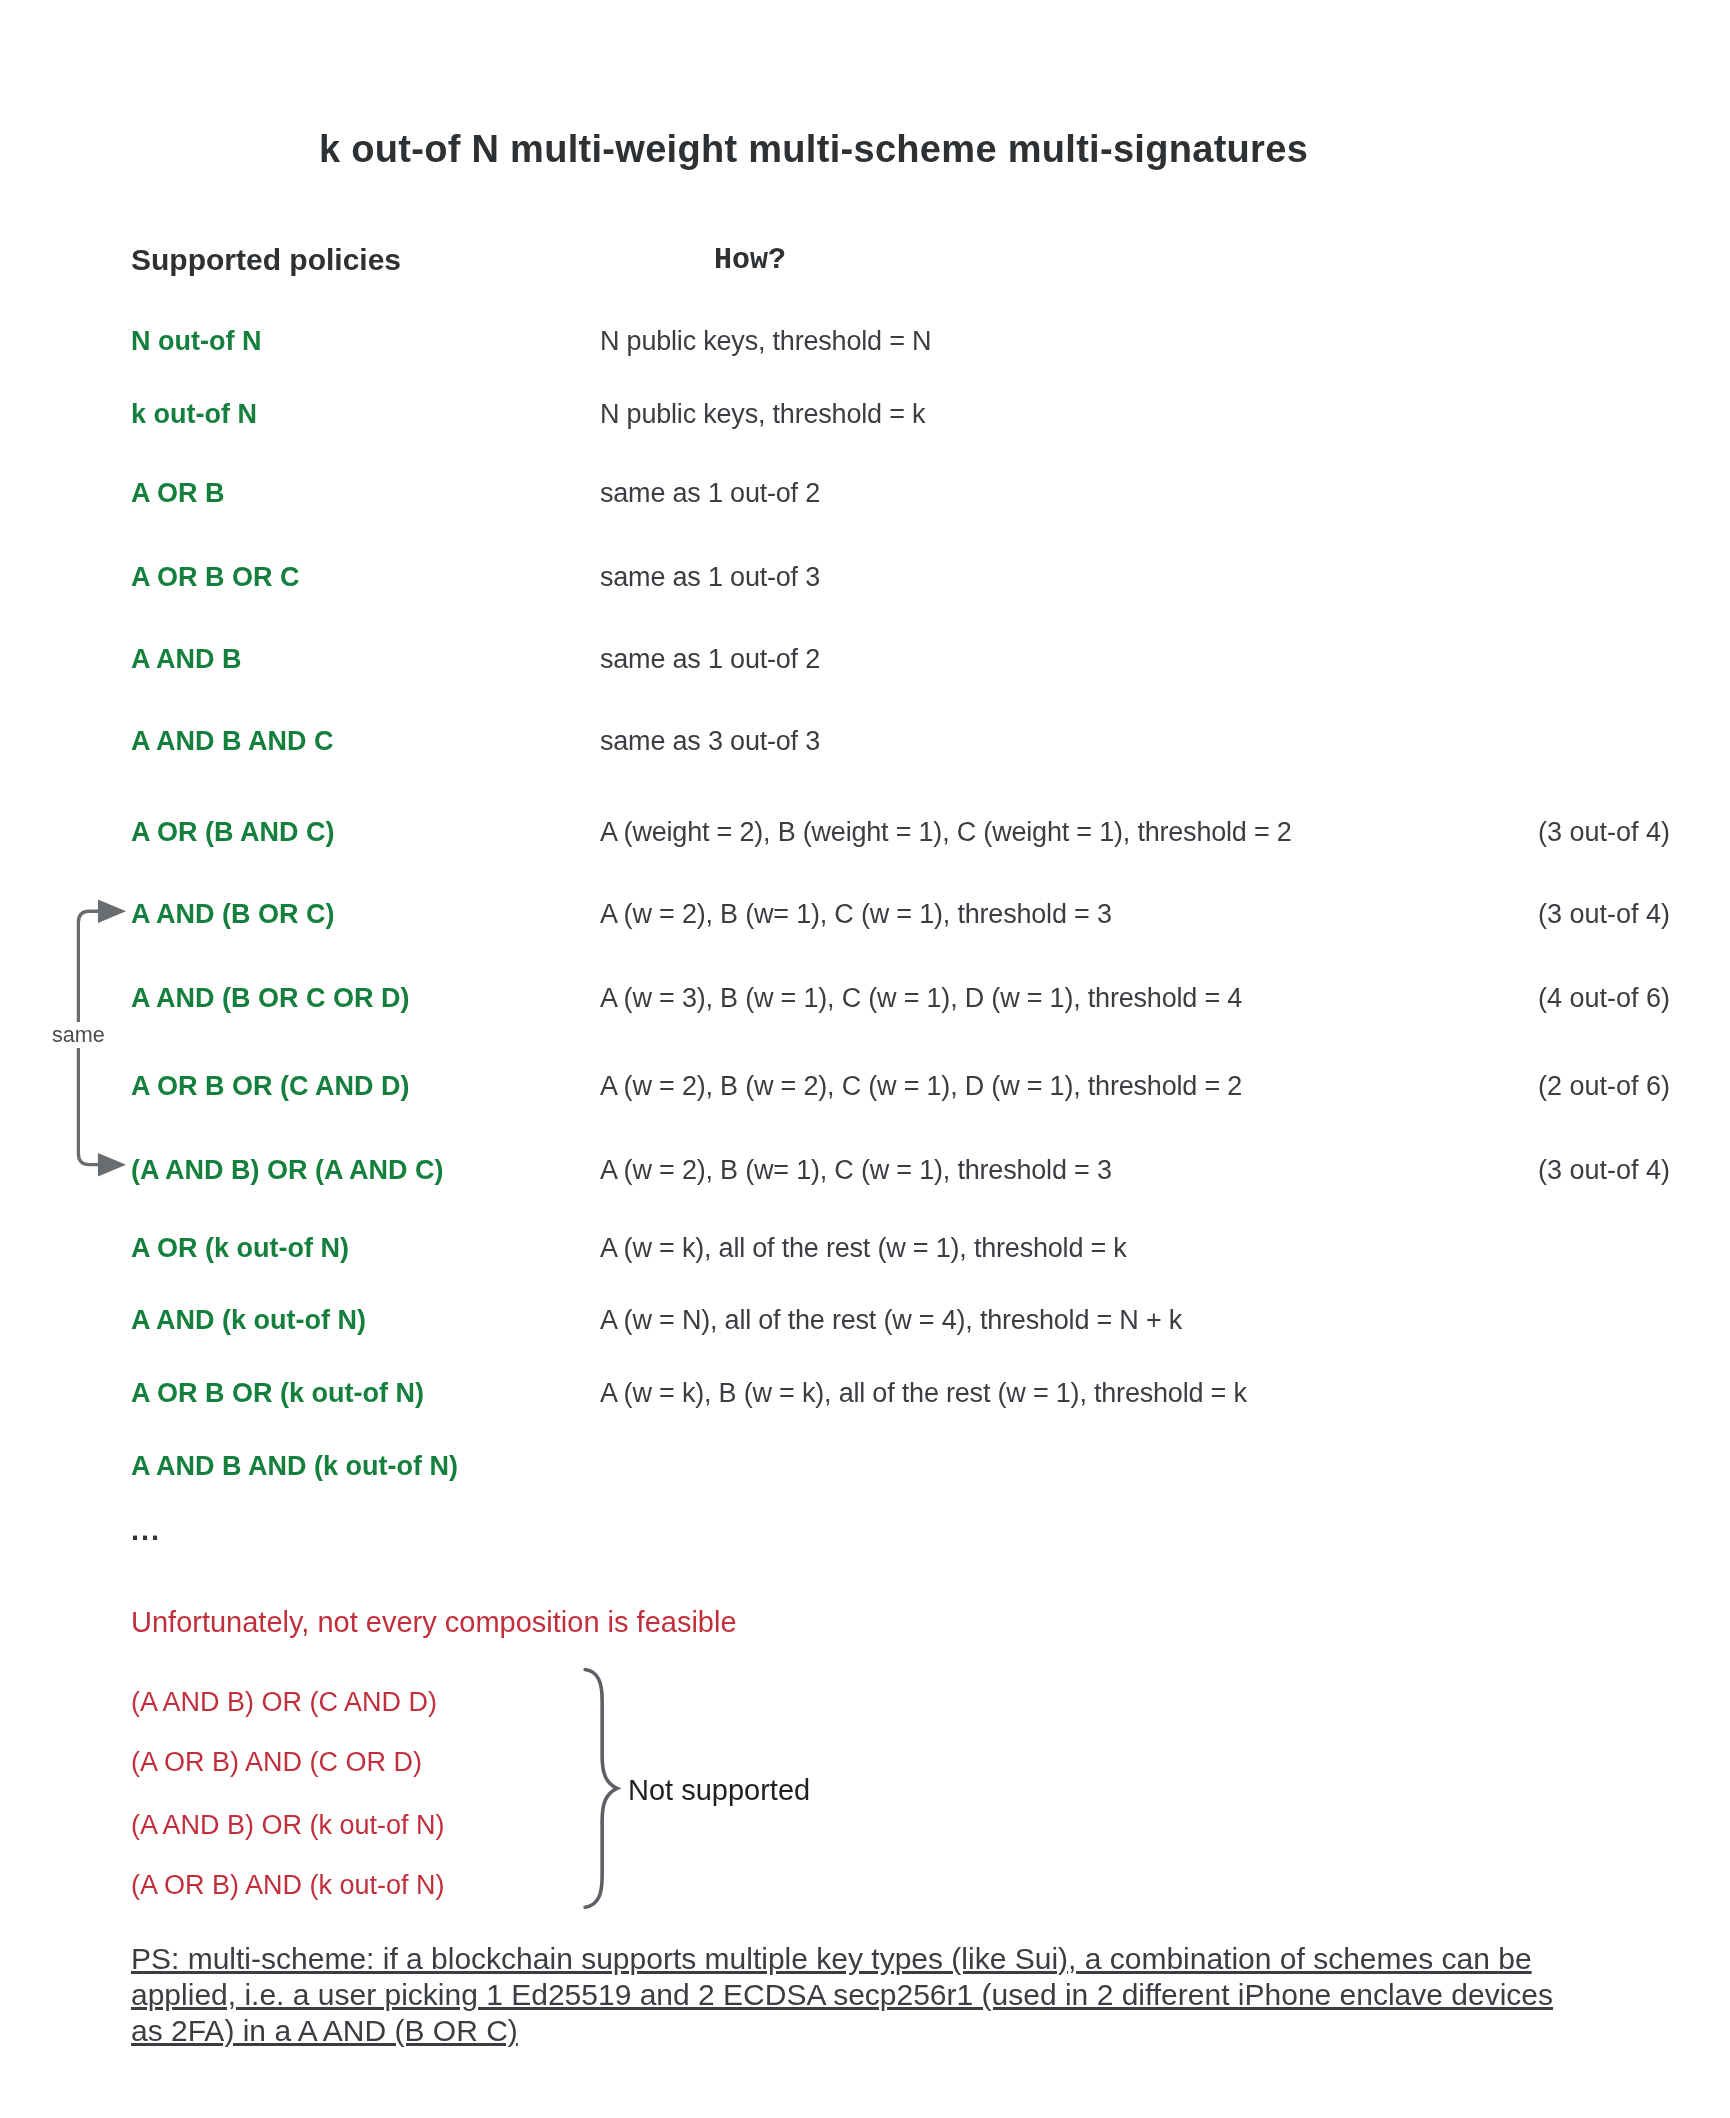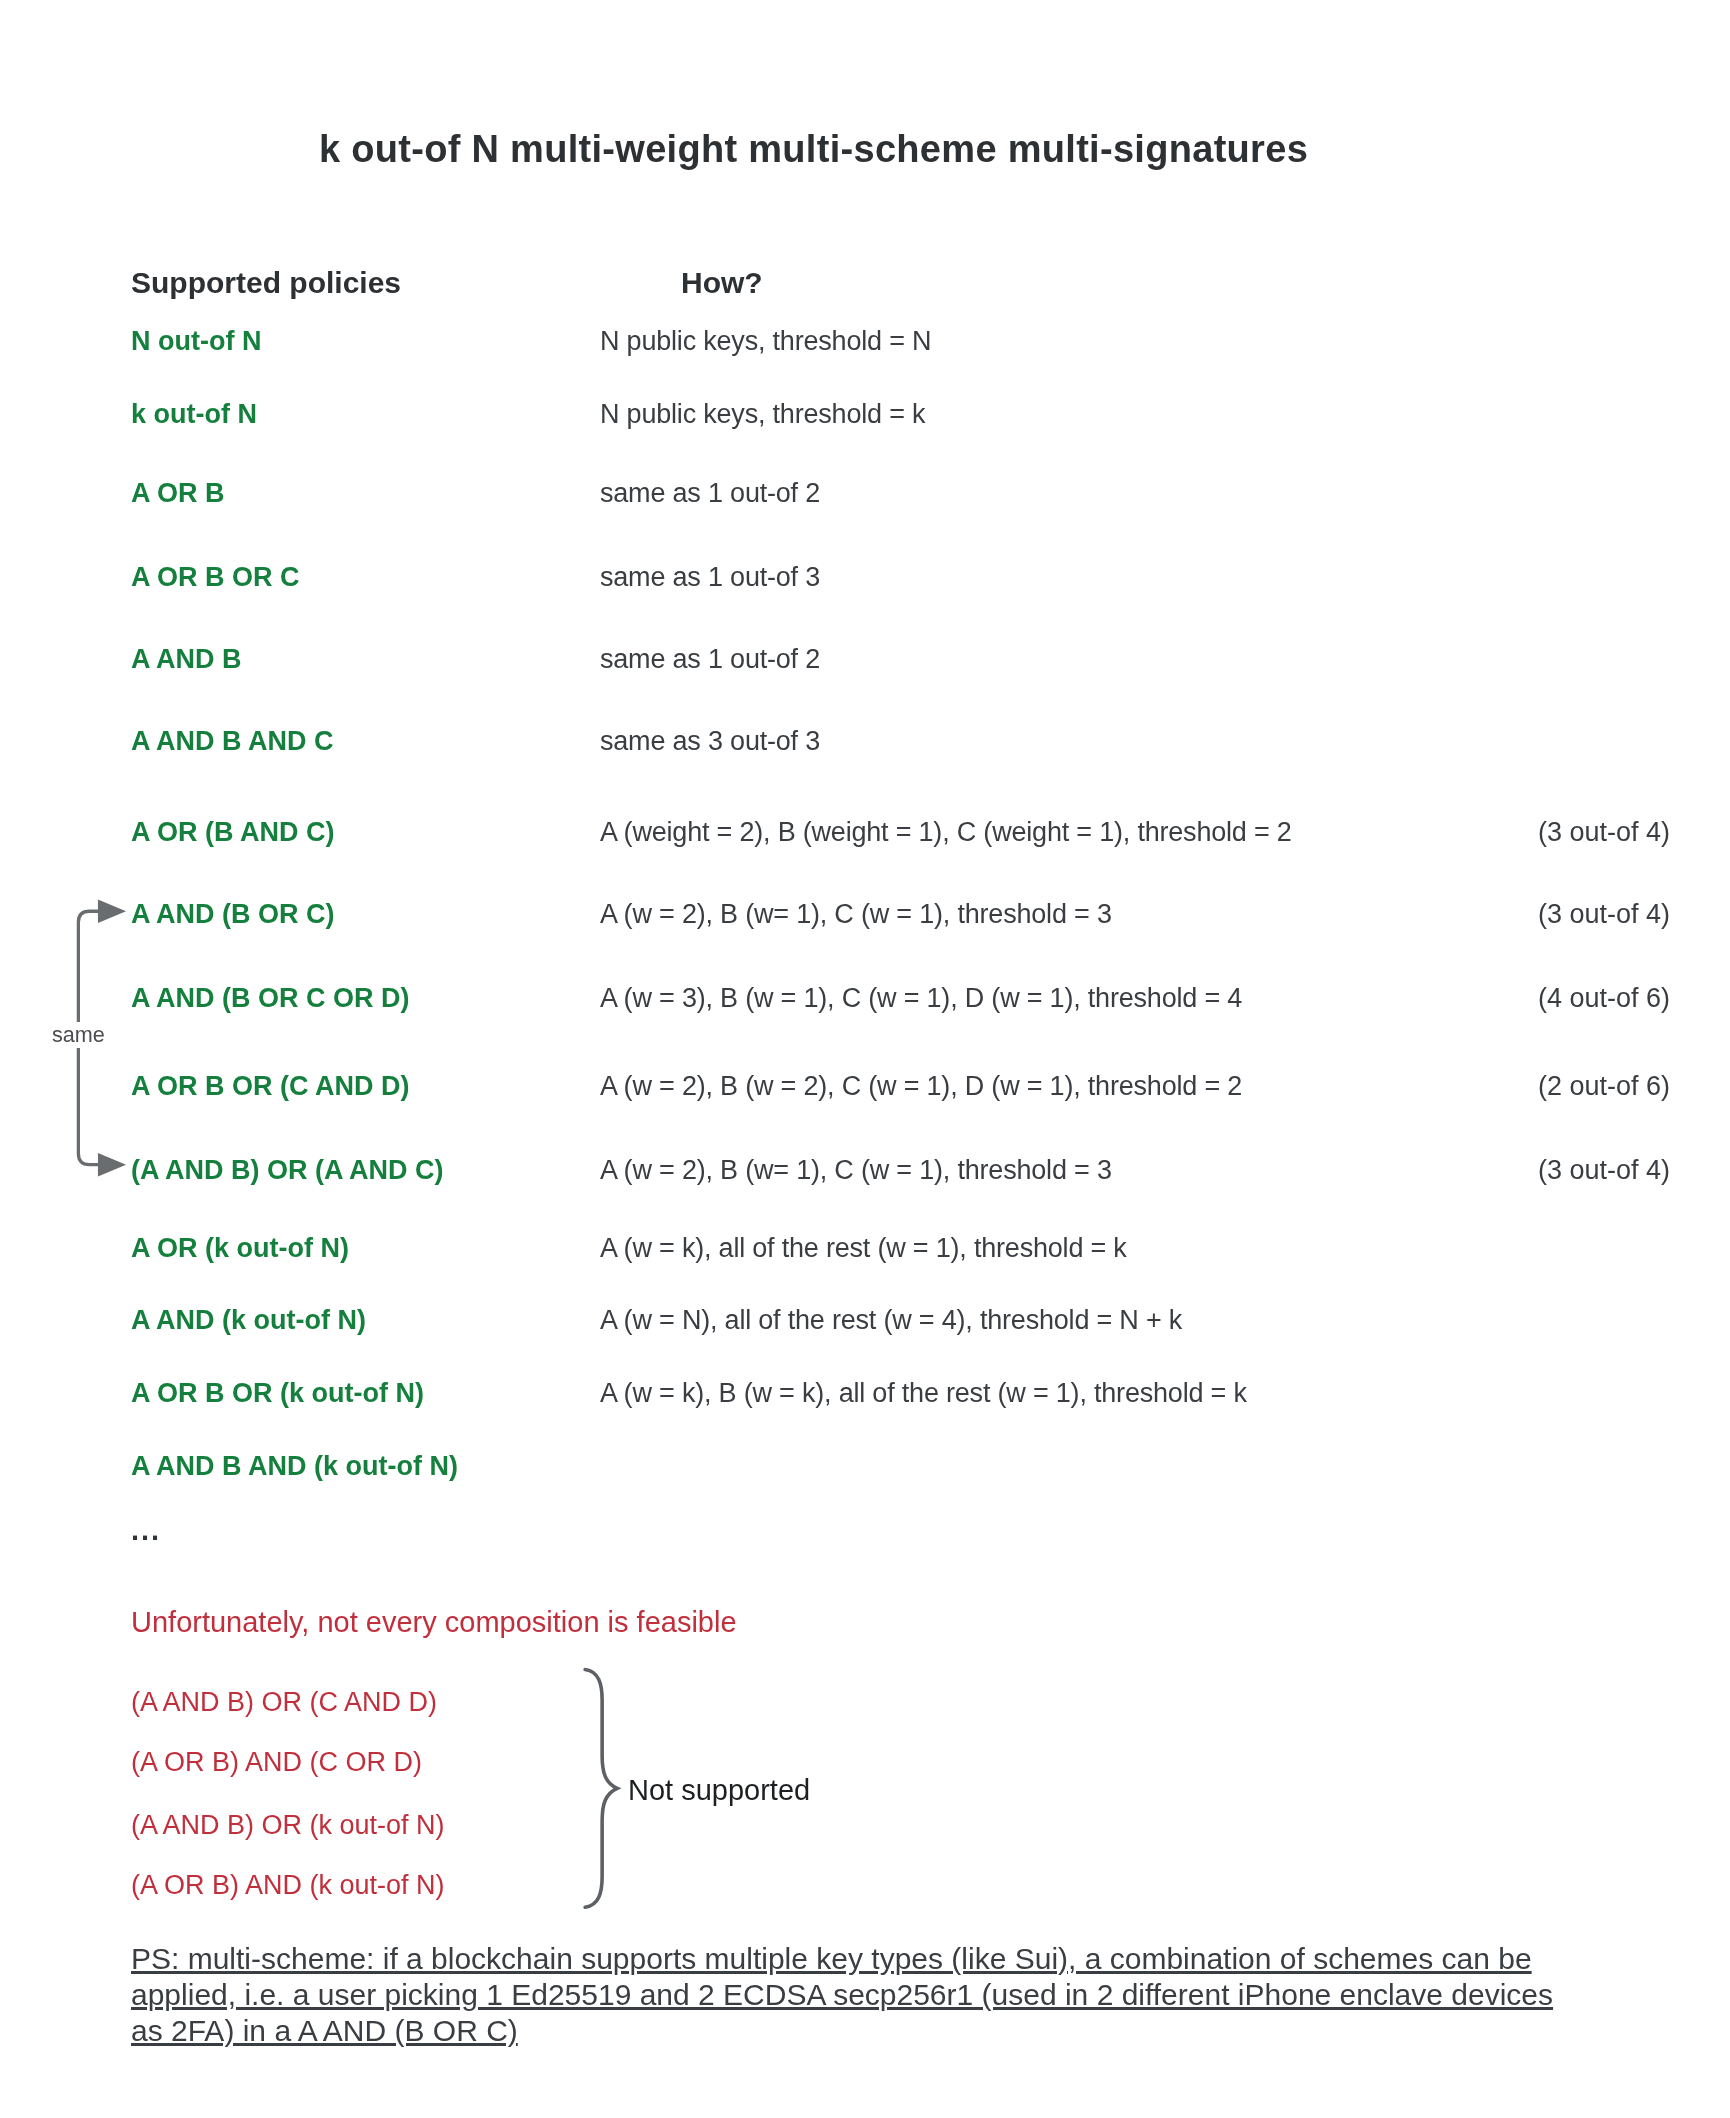--- a/index.html
+++ b/index.html
@@ -6,21 +6,21 @@
   body {
     width:1730px; height:2119px; position:relative; overflow:hidden;
     font-family:"Liberation Sans","DejaVu Sans",sans-serif;
     color:#34373b;
   }
   .abs { position:absolute; white-space:nowrap; }
   .title {
     top:128px; left:0; width:1627px; text-align:center;
     font-size:38px; font-weight:bold; color:#2e3134; letter-spacing:0.3px;
   }
-  .col-header { font-size:30px; font-weight:bold; color:#2e3134; line-height:34px;margin-top:23px; }
+  .col-header { font-size:30px; font-weight:bold; color:#2e3134; line-height:34px; }
   .row { left:0; width:1730px; height:33px; }
   .row .policy {
     position:absolute; left:131px; top:0; font-size:27px; font-weight:bold;
     color:#15803d; line-height:33px; white-space:nowrap;
   }
   .row .how {
     position:absolute; left:563px; top:0; font-size:27px; color:#3a3e42;
     line-height:33px; white-space:nowrap; letter-spacing:-0.2px;margin-left:37px;
   }
   .row .note {
@@ -52,21 +52,21 @@
     <polygon points="150,1765 193,1783 150,1801" fill="#6a6d70"></polygon>
   </g>
   <g>
     <path d="M896 2556 C 917 2559 922 2578 922 2603 L 922 2688 C 922 2714 927 2730 945 2738 C 927 2746 922 2762 922 2788 L 922 2873 C 922 2898 917 2917 896 2920" fill="none" stroke="#5d6064" stroke-width="5.5" stroke-linecap="round"></path>
   </g>
 </svg>
 
 <div class="abs title">k out-of N multi-weight multi-scheme multi-signatures</div>
 
 <div class="abs col-header" style="left:131px; top:243px;">Supported policies</div>
-<div class="abs col-header" style="left:681px; top:243px;">How?</div>
+<div class="abs col-header" style="left:714px; top:243px;font-family:Liberation Mono, monospace;">How?</div>
 
 <div>
   <div class="abs row" style="top:325px">
     <span class="policy">N out-of N</span>
     <span class="how">N public keys, threshold = N</span>
     <span class="note"></span>
   </div>
   <div class="abs row" style="top:398px">
     <span class="policy">k out-of N</span>
     <span class="how">N public keys, threshold = k</span>

